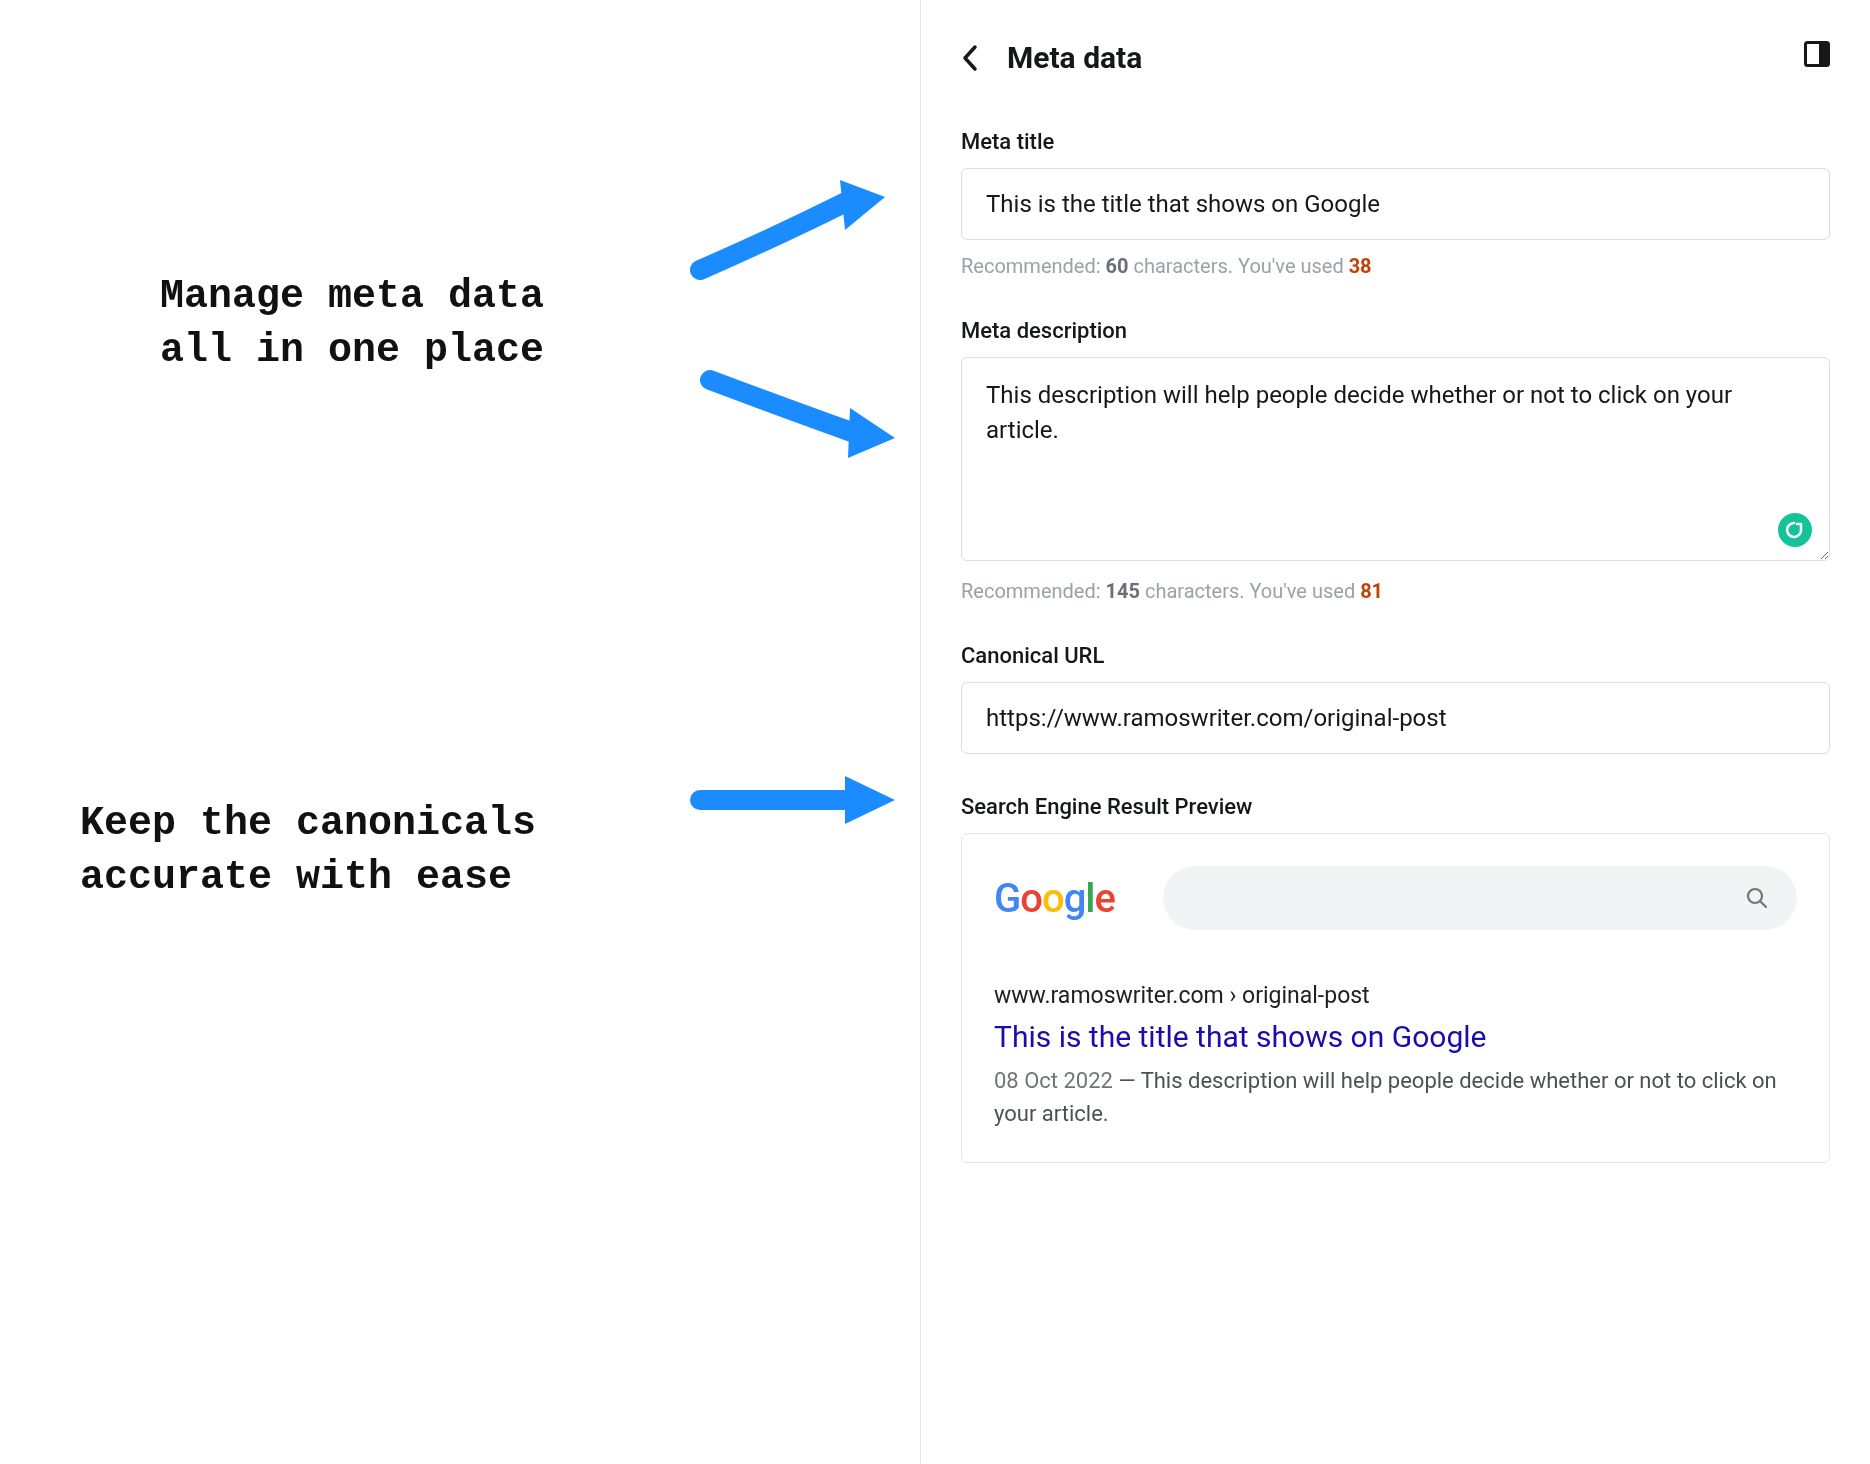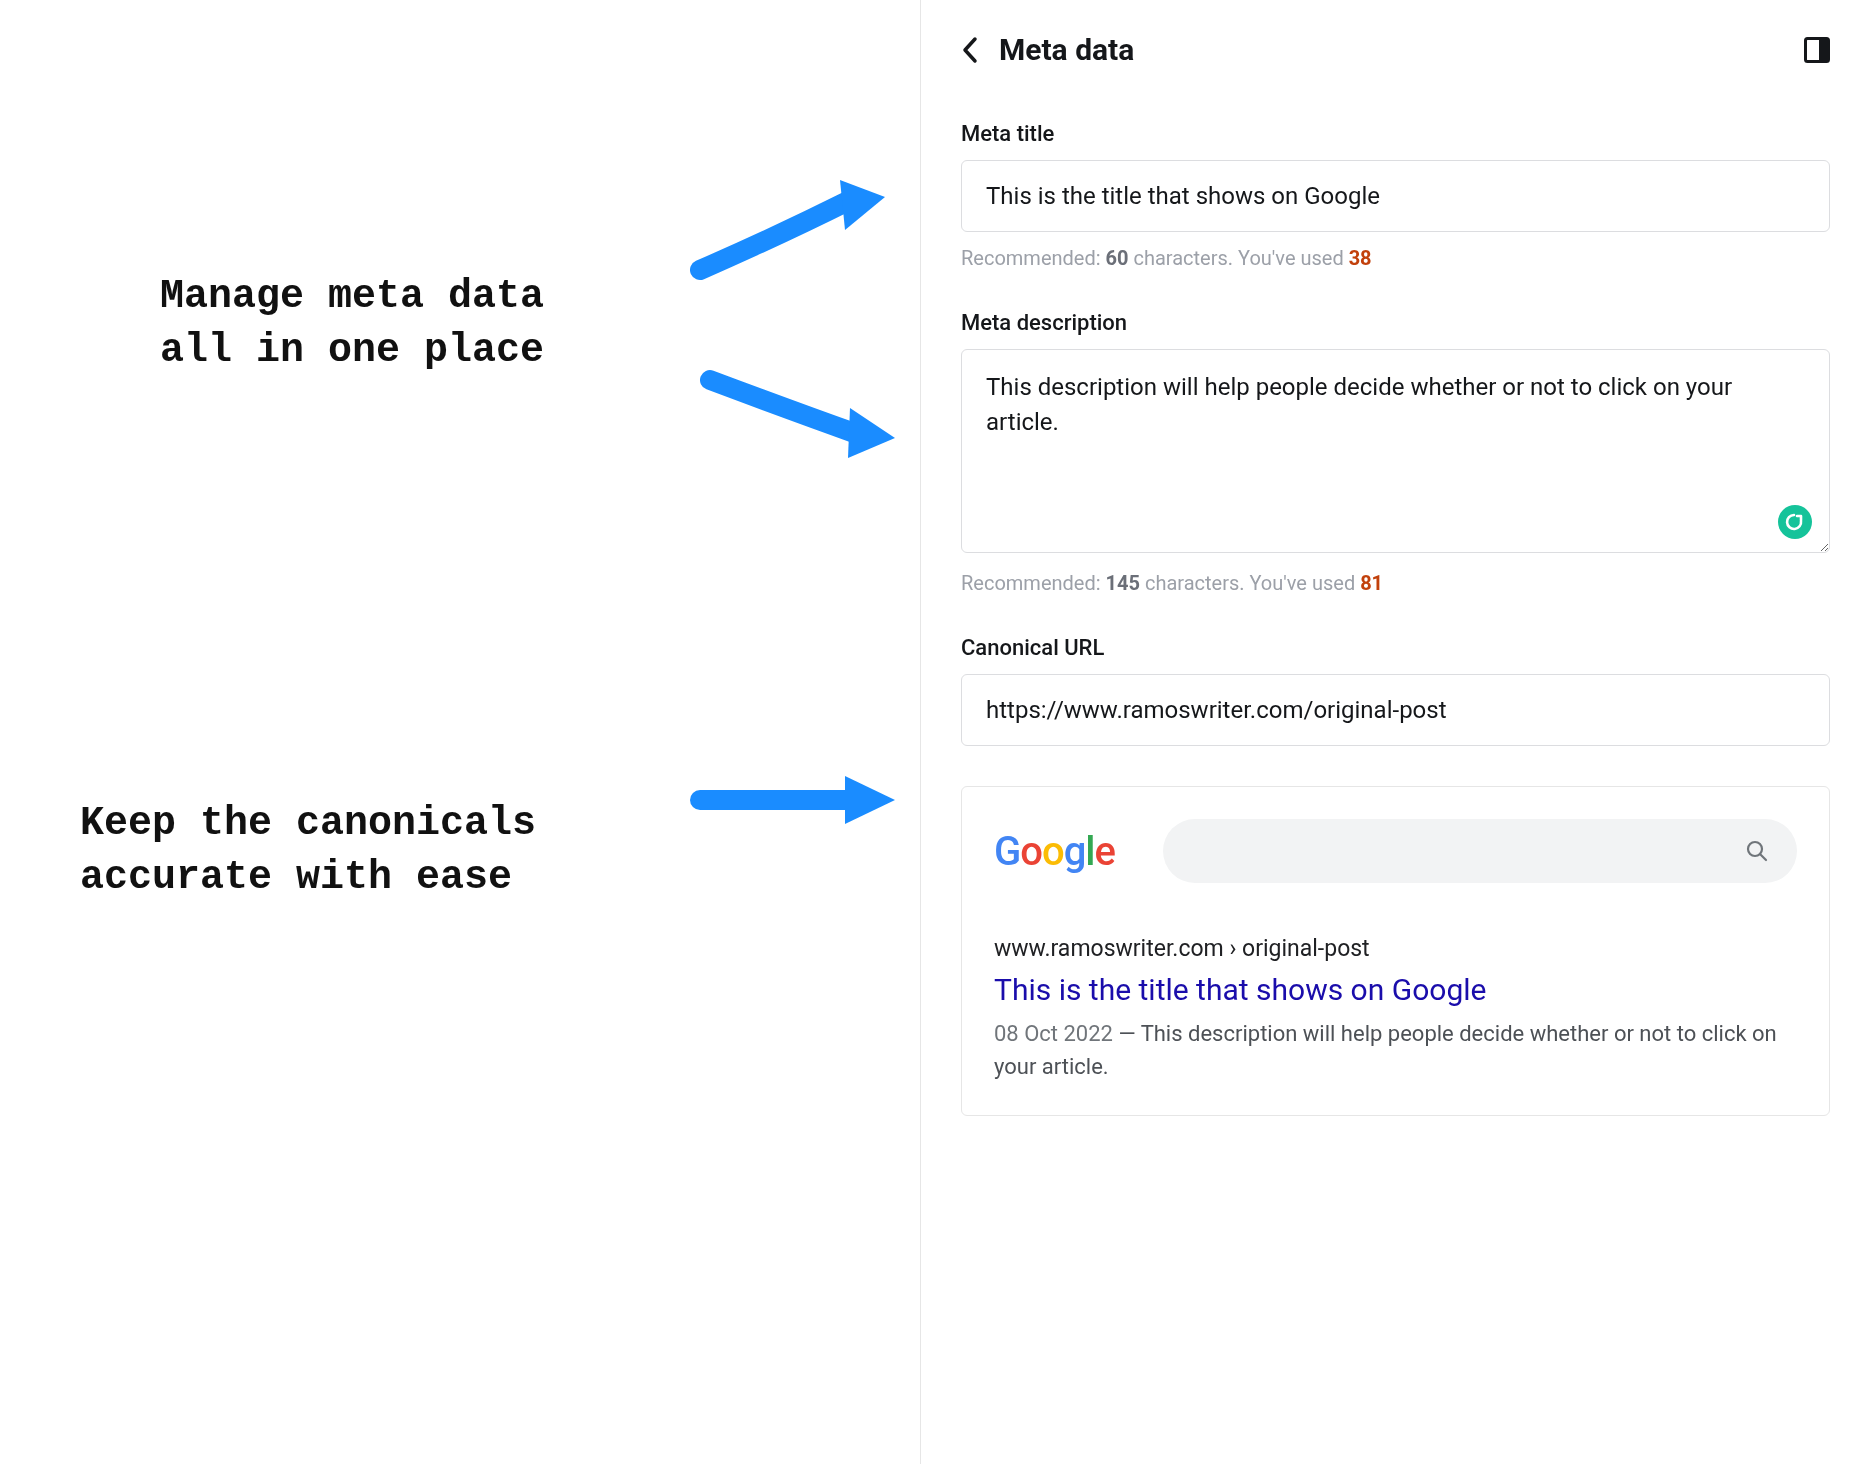--- a/index.html
+++ b/index.html
@@ -42,21 +42,22 @@
   
   .panel-header {
     display: flex;
     align-items: center;
     justify-content: space-between;
     margin-bottom: 54px;
   }
   .panel-header-left {
     display: flex;
     align-items: center;
-    gap: 20px;
+    gap: 28px;
+    margin-top: 8px;
   }
   .back-btn {
     cursor: pointer;
     display: flex;
     align-items: center;
     justify-content: center;
   }
   .panel-title {
     font-size: 30px;
     font-weight: 700;
@@ -245,20 +246,21 @@
       <span>Recommended: </span><b class="num">145</b><span> characters. You've used </span><b class="good">81</b>
     </div>
   </div>
 
   <div class="field-group">
     <label class="field-label">Canonical URL</label>
     <input type="text" class="text-input" value="https://www.ramoswriter.com/original-post" style="">
   </div>
 
   <div class="field-group">
+    <label class="field-label">Search Engine Result Preview</label>
     <div class="serp-box">
       <div class="serp-top">
         <div class="google-logo">
           <span class="g1">G</span><span class="g2">o</span><span class="g3">o</span><span class="g4">g</span><span class="g5"></span><span class="g5">l</span><span class="g6">e</span>
         </div>
         <div class="serp-searchbar">
           <svg width="24" height="24" viewBox="0 0 24 24">
             <circle cx="10" cy="10" r="7" stroke="#70757a" stroke-width="2.2" fill="none"></circle>
             <line x1="15" y1="15" x2="21" y2="21" stroke="#70757a" stroke-width="2.2" stroke-linecap="round"></line>
           </svg>

